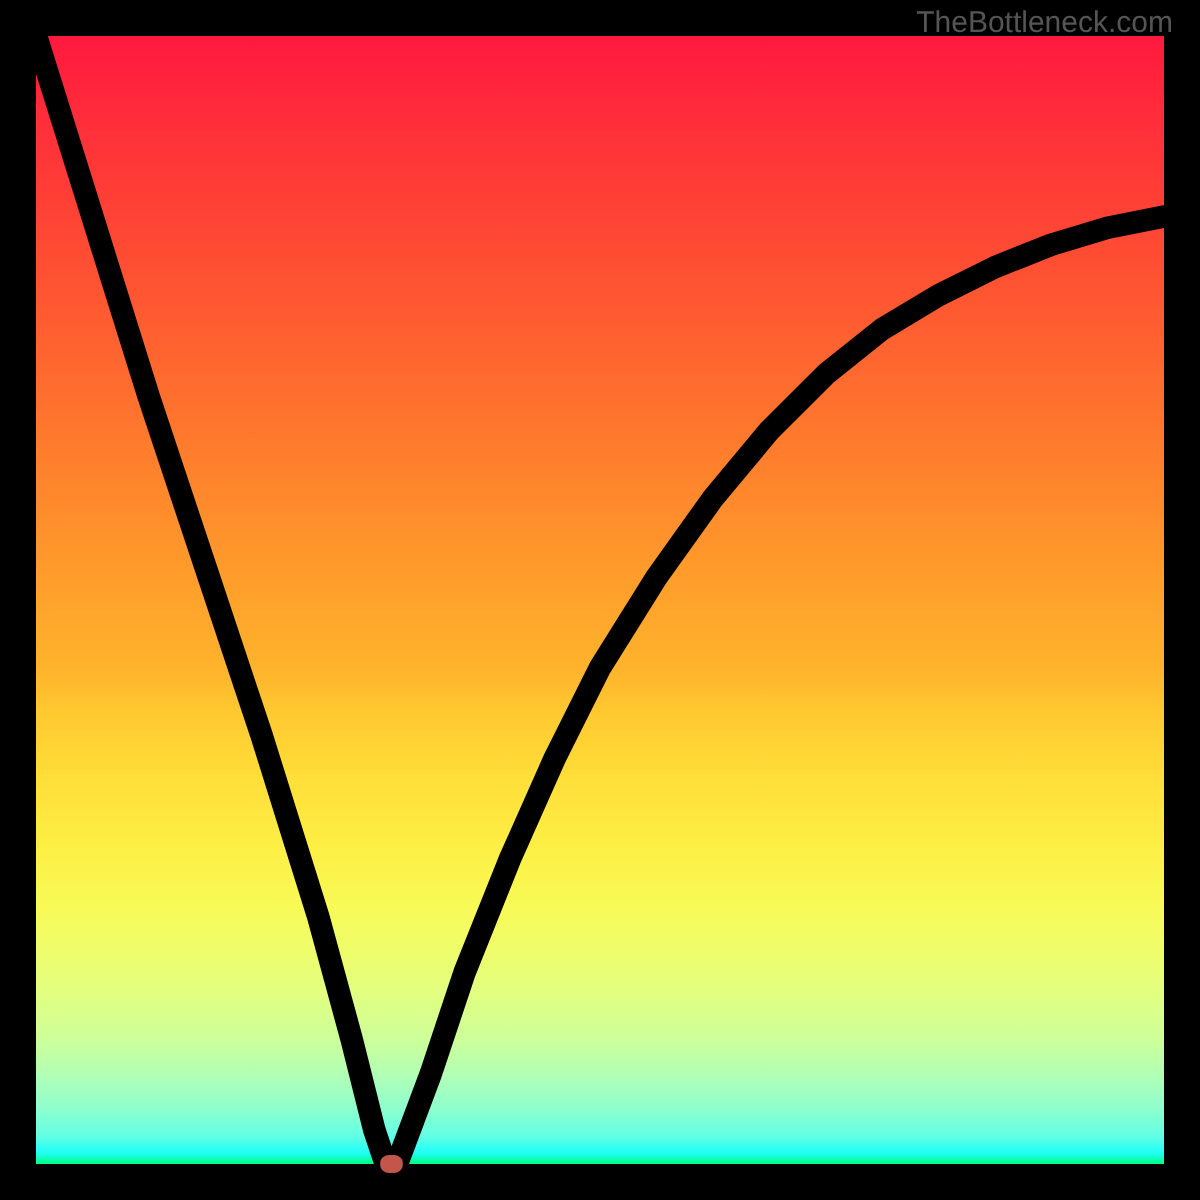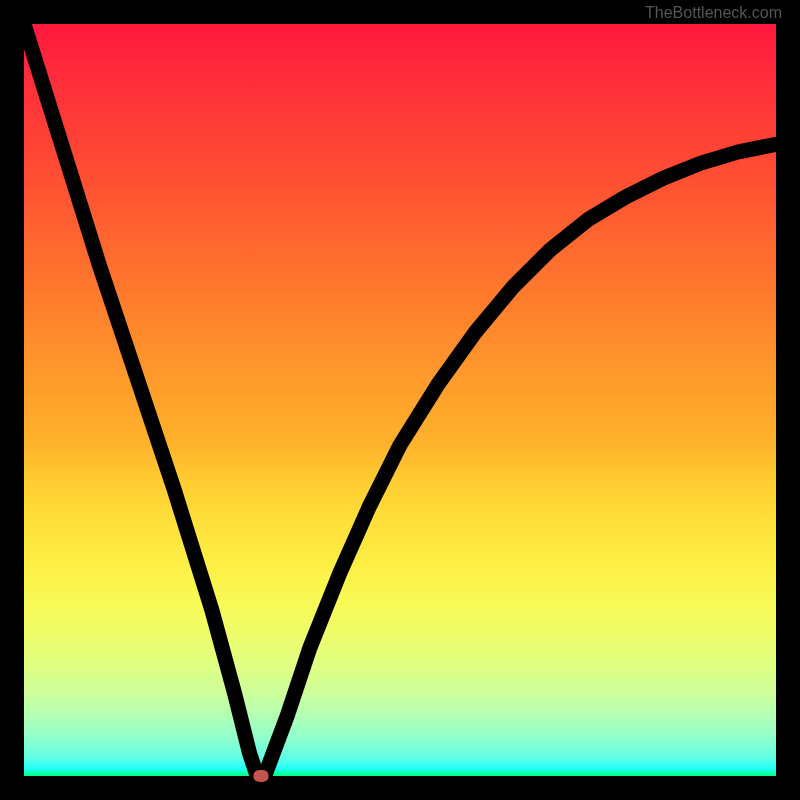--- a/index.html
+++ b/index.html
@@ -9,21 +9,21 @@
     background: #000;
     position: relative;
     overflow: hidden;
     font-family: Arial, Helvetica, sans-serif;
   }
   .watermark {
     position: absolute;
     top: 4px;
     right: 18px;
     color: #555;
-    font-size: 16px;
+    font-size: 20px;
     font-weight: 500;
     z-index: 5;
     user-select: none;
     margin-left: 48px;
   }
   .plot-area {
     position: absolute;
     left: 24px;
     top: 24px;
     width: 752px;

